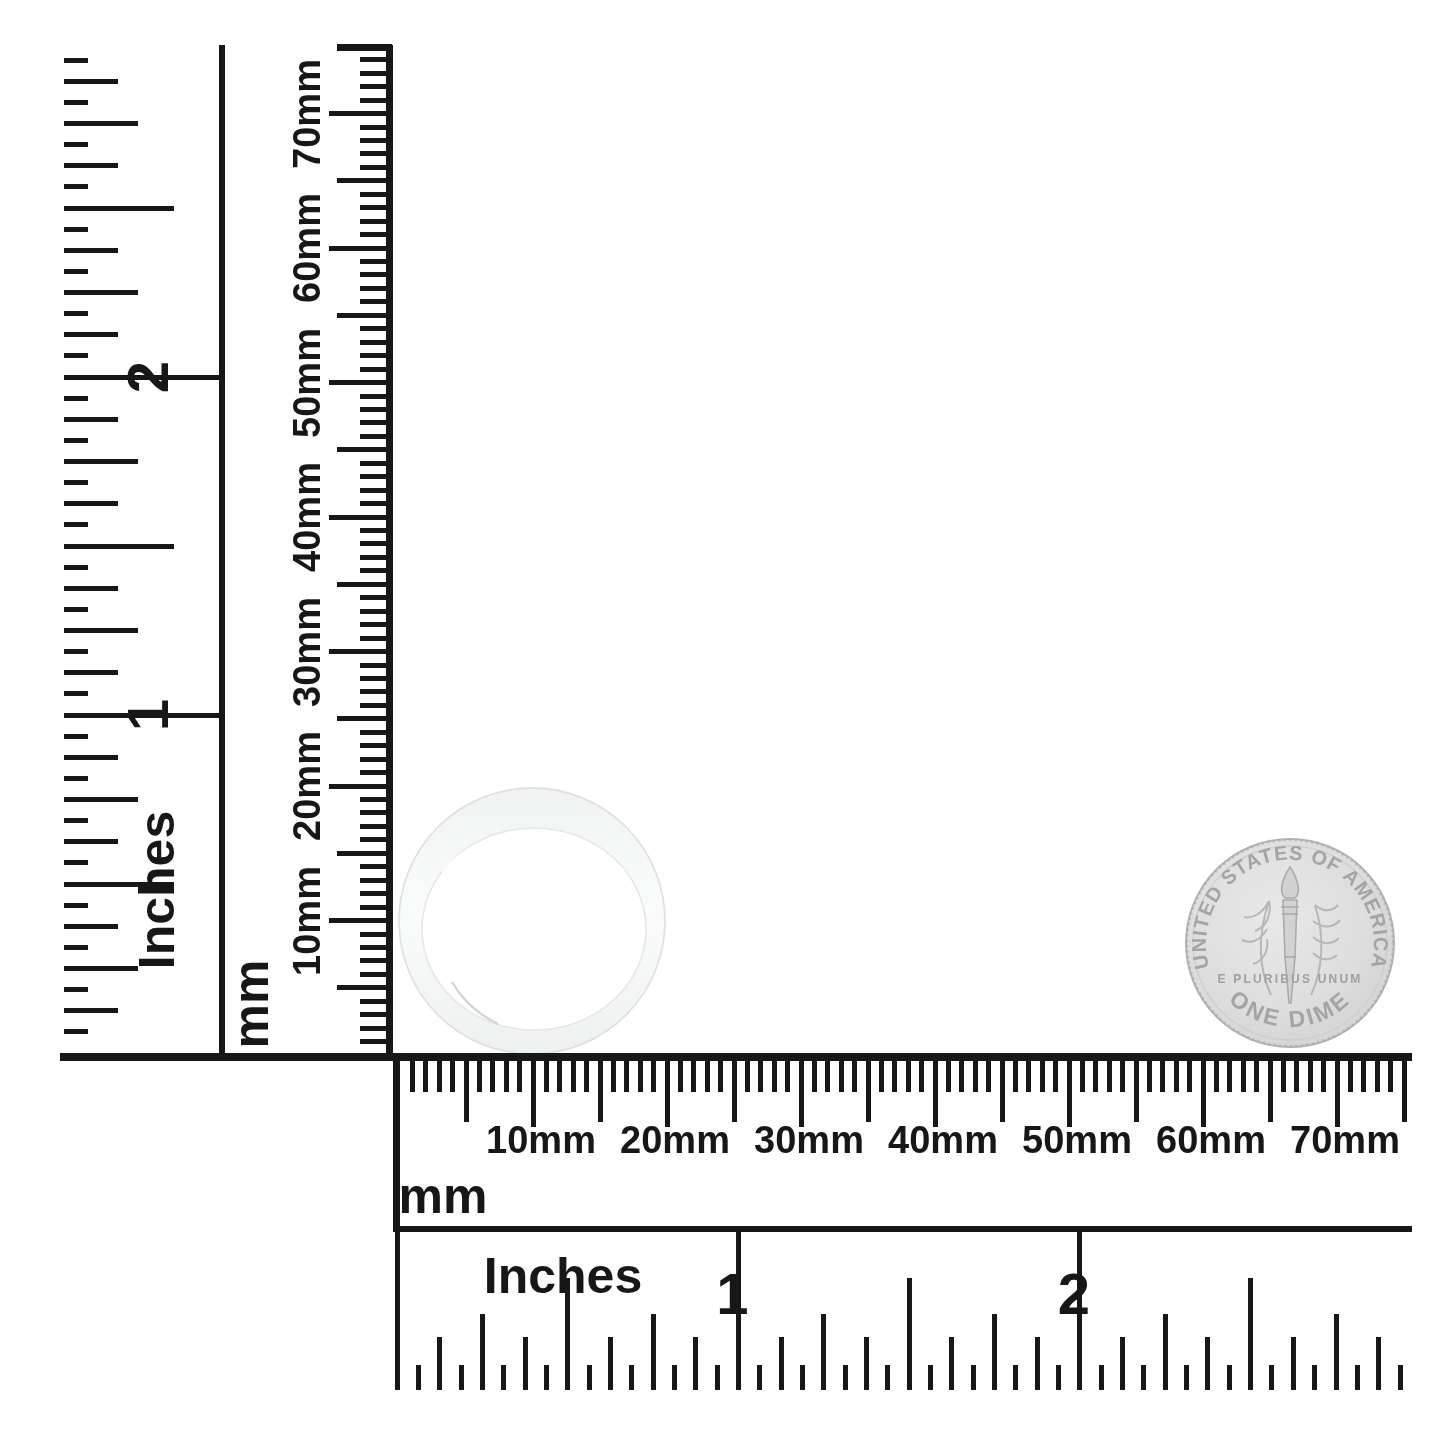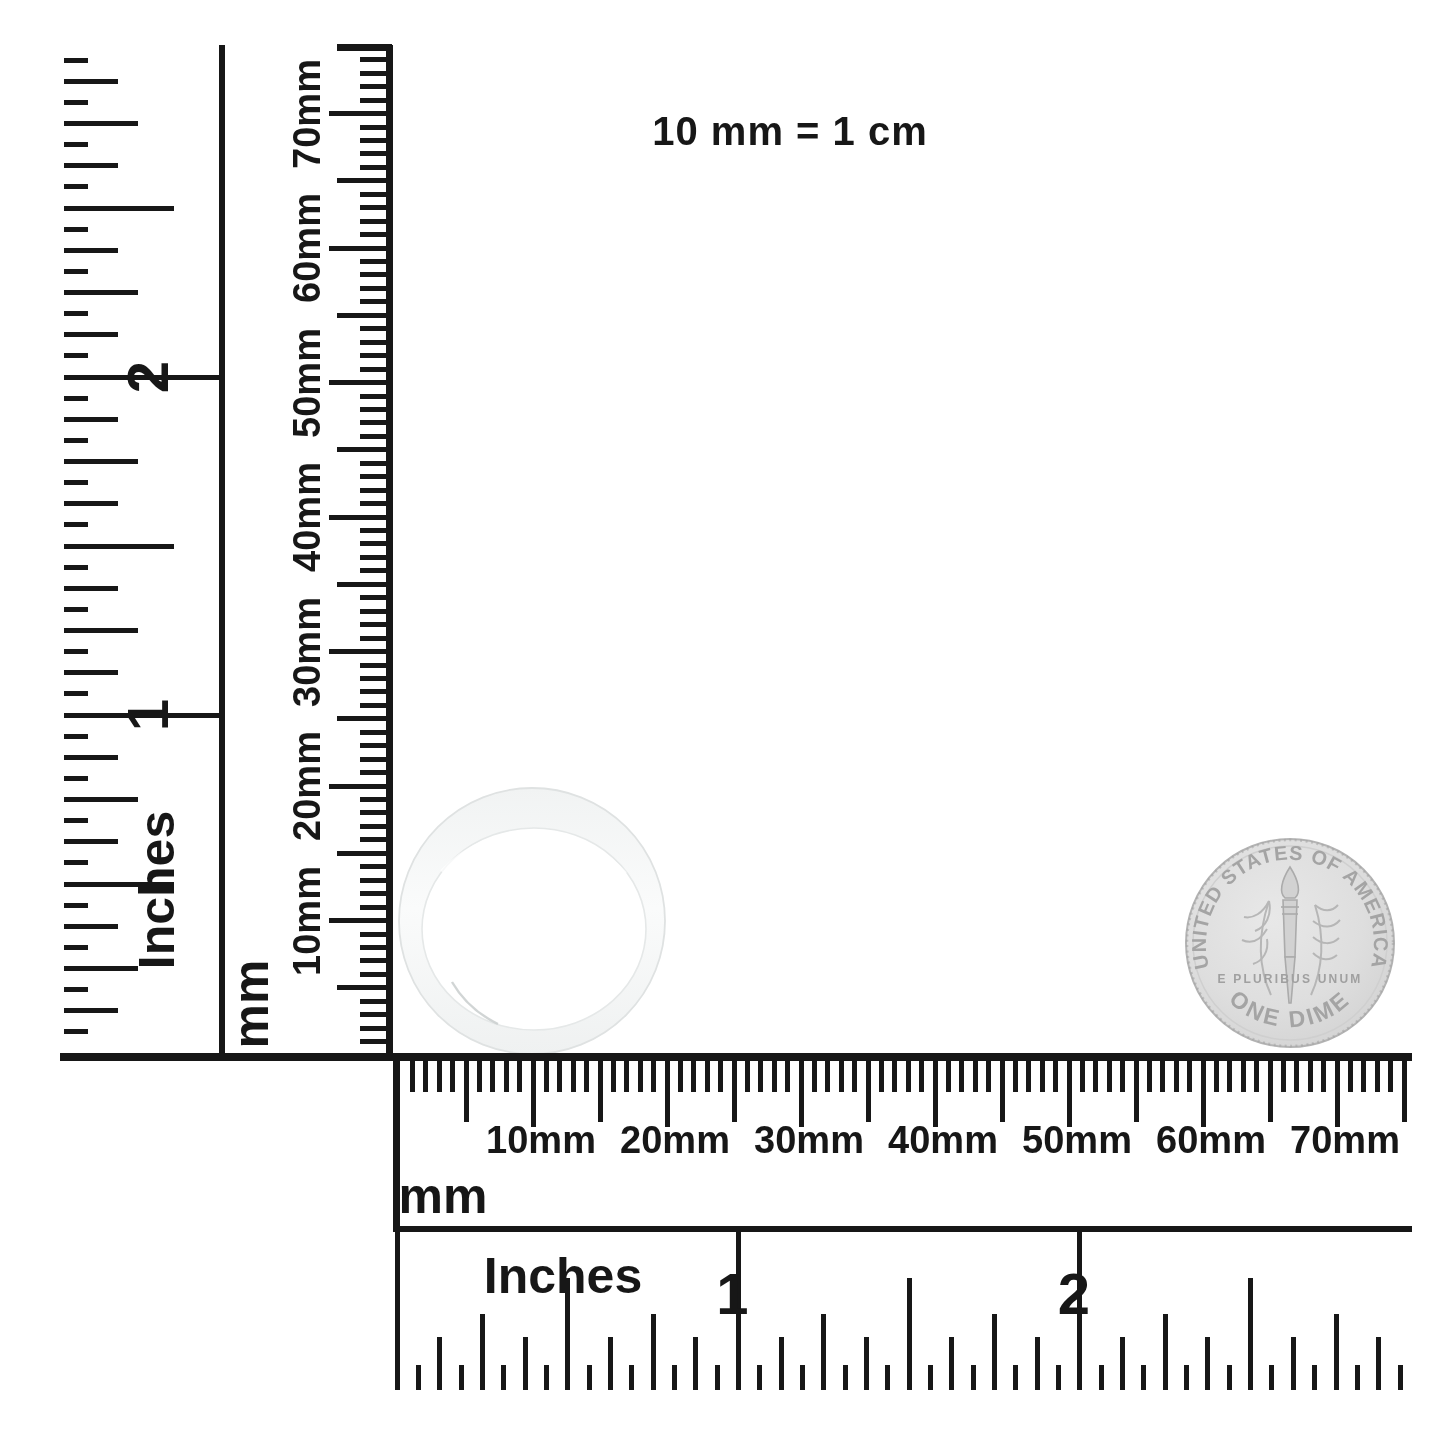--- a/index.html
+++ b/index.html
@@ -74,21 +74,20 @@
     <path id="arcBot" d="M 37 156 A 86 86 0 0 0 177 156" fill="none"></path>
     <text font-size="20" font-weight="bold" fill="#a4a4a4" letter-spacing="1">
       <textPath href="#arcTop" xlink:href="#arcTop" startOffset="50%" text-anchor="middle">UNITED STATES OF AMERICA</textPath>
     </text>
     <text font-size="23" font-weight="bold" fill="#a4a4a4" letter-spacing="3">
       <textPath href="#arcBot" xlink:href="#arcBot" startOffset="50%" text-anchor="middle">ONE DIME</textPath>
     </text>
     <text x="107" y="148" font-size="12" font-weight="bold" fill="#a0a0a0" letter-spacing="2.2" text-anchor="middle">E PLURIBUS UNUM</text>
   </svg>
 
-  <div class="lab caption" style="left:790px;top:131px">10 mm = 1 cm</div>
 
   <div class="line" style="left:219px;top:45px;width:6px;height:1012px"></div>
   <div class="line" style="left:386px;top:45px;width:7px;height:1012px"></div>
   <div class="line" style="left:60px;top:1053px;width:1352px;height:8px"></div>
   <div class="line" style="left:393px;top:1053px;width:7px;height:179px"></div>
   <div class="line" style="left:393px;top:1226px;width:1019px;height:6px"></div>
 
   <div class="vlab unit" style="left:157px;top:890px">Inches</div>
   <div class="vlab unit" style="left:251px;top:1004px">mm</div>
   <div class="lab unit" style="left:443px;top:1196px">mm</div>

